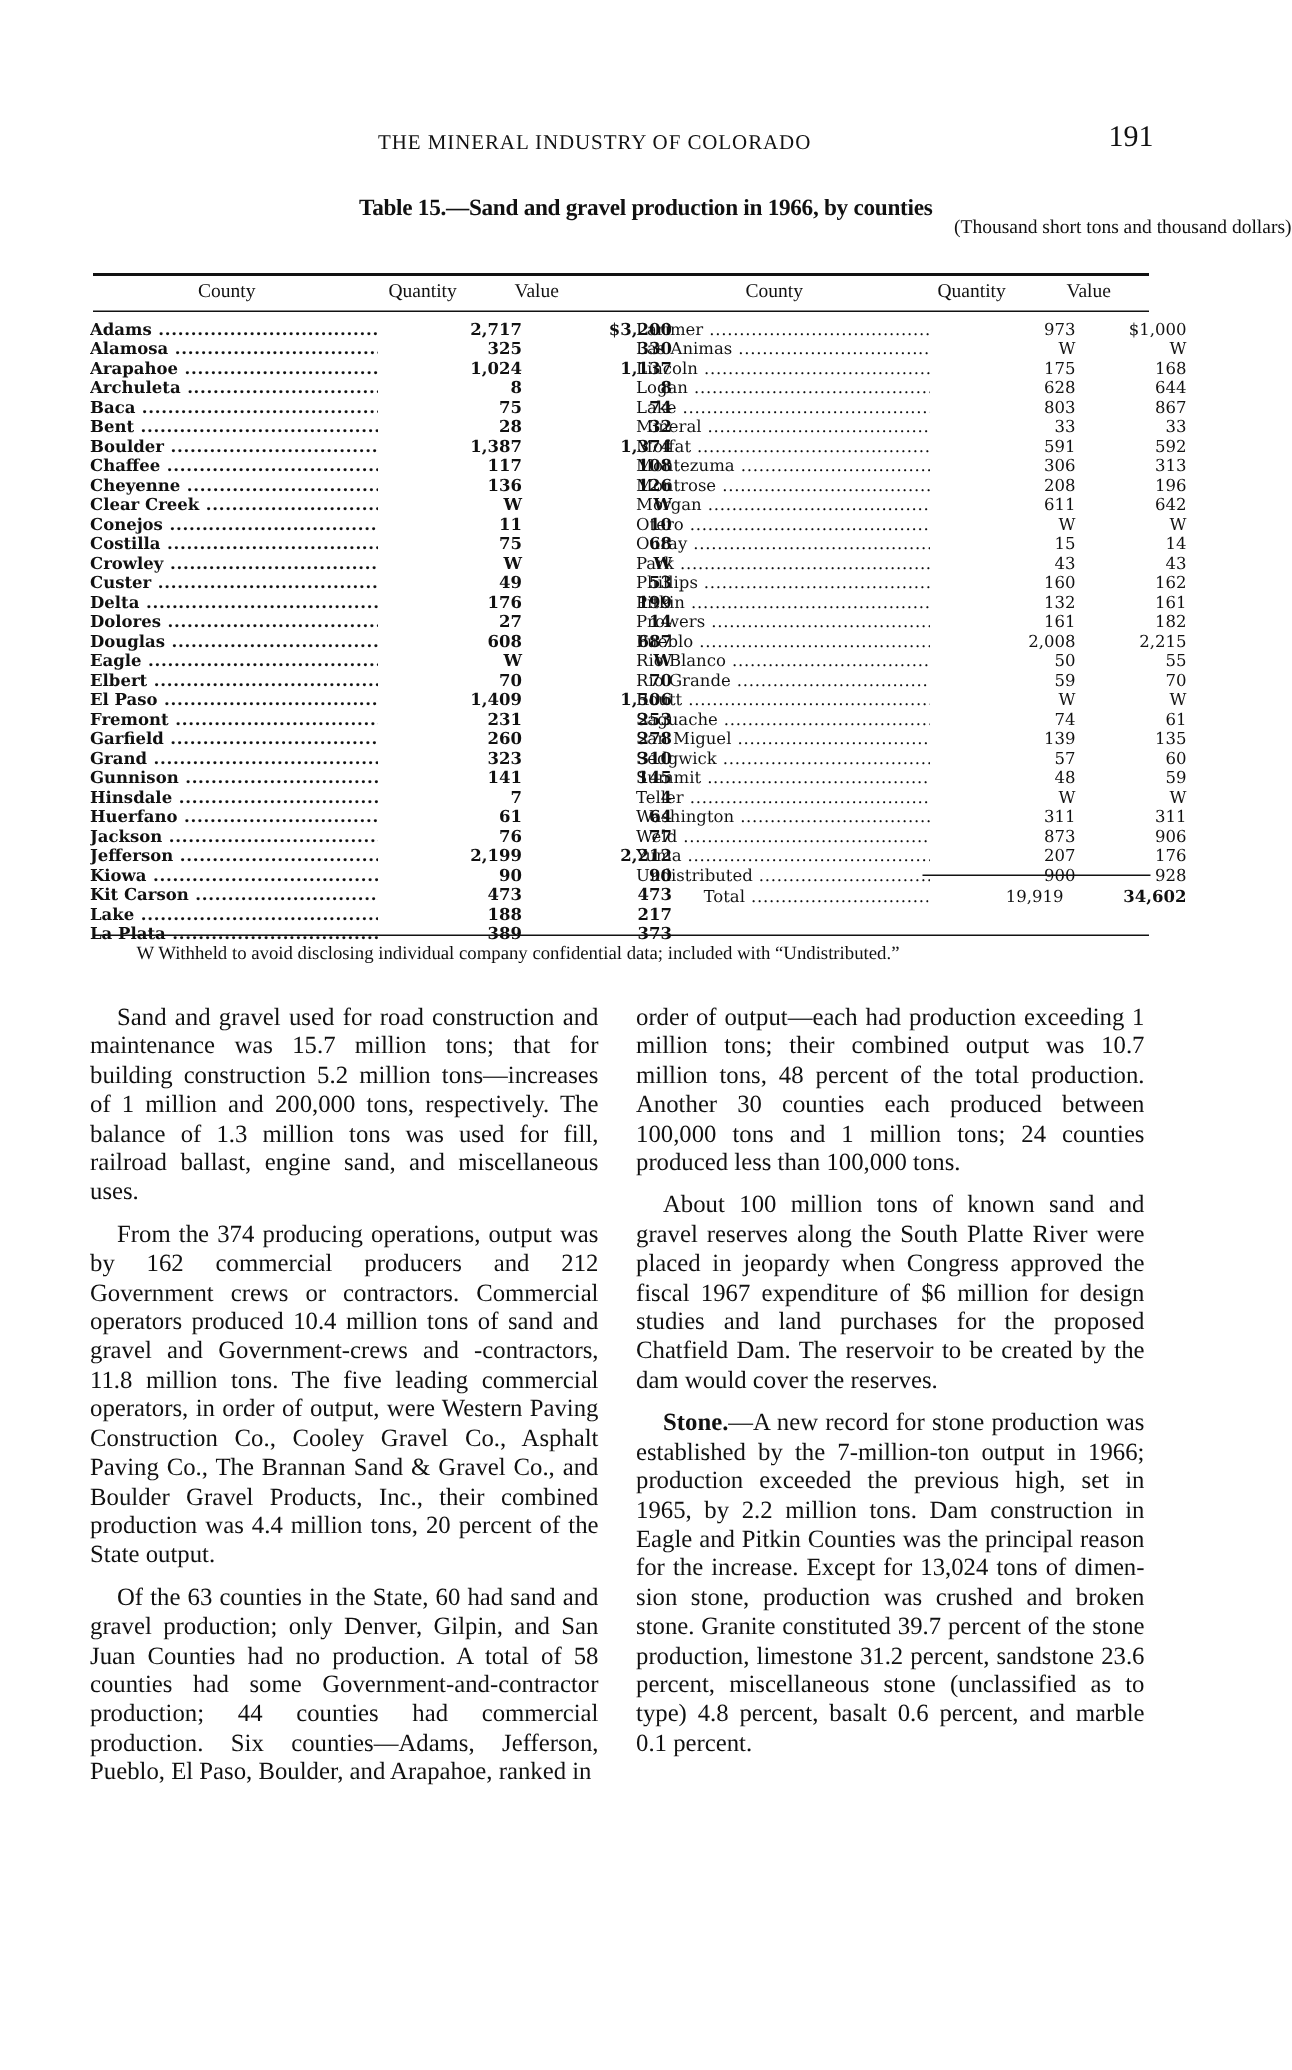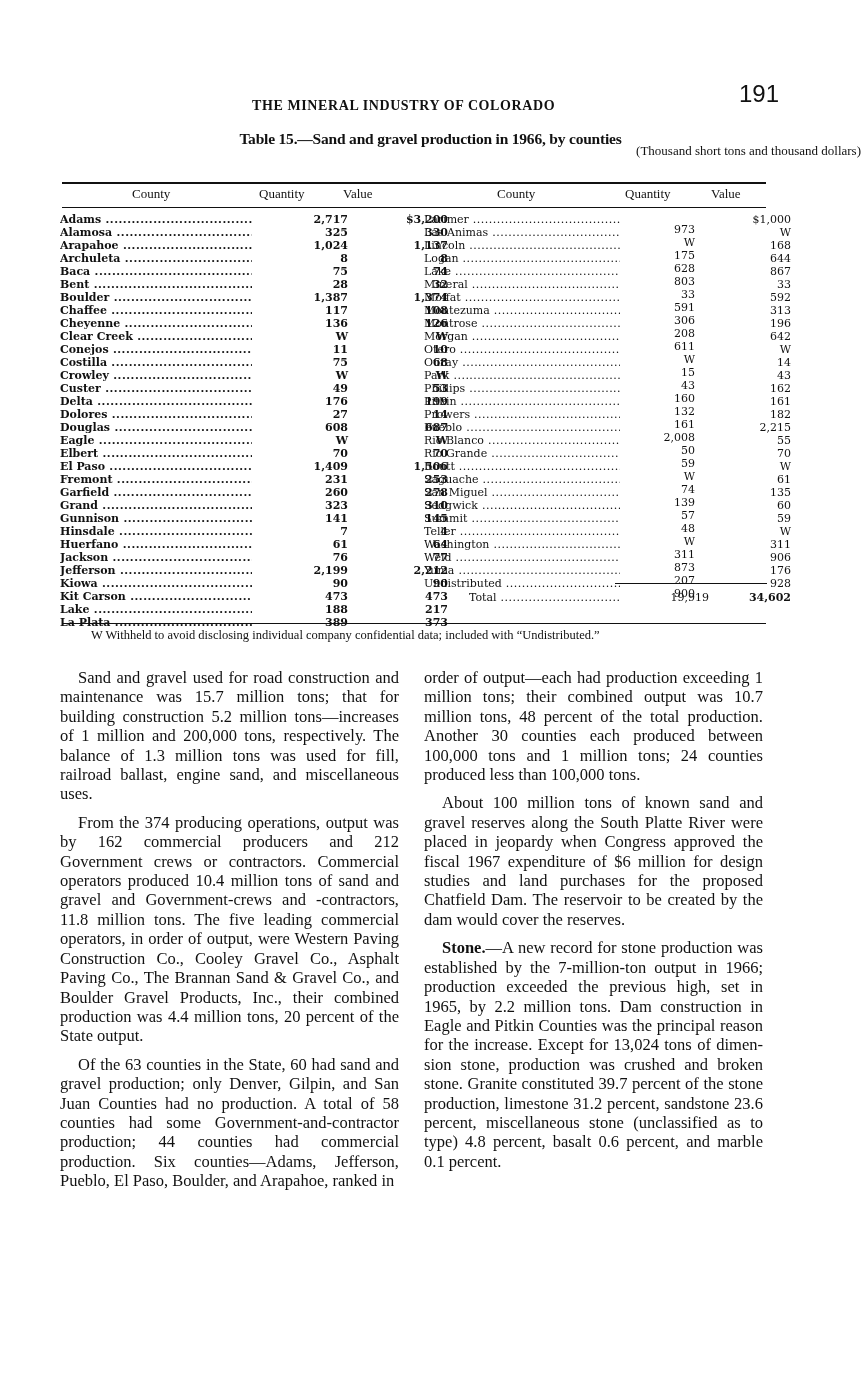--- a/index.html
+++ b/index.html
@@ -1,38 +1,38 @@
 <!DOCTYPE html>
 <html><head>
 <meta charset="utf-8">
 <style>
   html, body { margin: 0; padding: 0; background: #ffffff; }
   body { width: 861px; height: 1380px; position: relative; overflow: hidden; color: #111; font-family: "DejaVu Serif", "Liberation Serif", serif; }
   .running-head { position: absolute; top: 82px; left: 0; width: 861px; height: 24px; }
-  .running-title { position: absolute; left: 252px; top: 16px; font-family: "Liberation Serif", serif; font-size: 14px; letter-spacing: 0.6px; font-weight: bold; }
-  .page-number { position: absolute; left: 739px; top: -2px; font-family: Liberation Sans, sans-serif; font-size: 24px; }
+  .running-title { position: absolute; left: 252px; top: 6px; font-family: "Liberation Serif", serif; font-size: 14px; letter-spacing: 0.6px; }
+  .page-number { position: absolute; left: 739px; top: -2px; font-family: Liberation Serif, serif; font-size: 20px; }
   .table-title { position: absolute; top: 130px; left: 0; width: 861px; text-align: center; font-family: "Liberation Serif", serif; font-weight: bold; font-size: 15.5px; letter-spacing: -0.2px; }
   .table-subtitle { position: absolute; top: 143px; left: 0; width: 861px; text-align: right; font-family: "Liberation Serif", serif; font-size: 13px; }
   .rule { position: absolute; left: 62px; width: 704px; background: #111; }
   .rule-top { top: 182px; height: 2px; }
   .rule-head { top: 207px; height: 1px; }
   .rule-bottom { top: 623px; height: 1px; }
   .col-header { position: absolute; top: 186px; font-family: "Liberation Serif", serif; font-size: 13px; }
   .tbl { position: absolute; top: 213px; font-family: "DejaVu Serif", serif; font-size: 11px; line-height: 13px; }
   .tbl .row { position: relative; height: 13px; white-space: nowrap; }
   .tbl .name { position: absolute; left: 0; width: 192px; overflow: hidden; white-space: nowrap; }
   .tbl .name::after { content: " ..............................................................."; letter-spacing: 0.5px; }
   .tbl .qty { position: absolute; text-align: right; }
   .tbl .val { position: absolute; text-align: right; }
   .left-tbl { left: 60px; width: 330px; font-weight: bold; }
   .left-tbl .qty { left: 200px; width: 88px; }
   .left-tbl .val { left: 290px; width: 98px; }
   .right-tbl { left: 424px; width: 345px; }
   .right-tbl .name { width: 196px; }
-  .right-tbl .qty { left: 186px; width: 85px; margin-top: 10px; }
+  .right-tbl .qty { left: 208px; width: 85px; }
   .right-tbl .val { left: 285px; width: 82px; font-weight: normal; }
   .total-rule { position: absolute; left: 615px; width: 152px; top: 583px; height: 1px; background: #111; }
   .total-row { position: absolute; top: 591px; left: 424px; width: 345px; font-family: "DejaVu Serif", serif; font-size: 11px; height: 13px; }
   .total-row .name { position: absolute; left: 45px; width: 150px; overflow: hidden; white-space: nowrap; }
   .total-row .name::after { content: " .................................."; letter-spacing: 0.5px; }
   .total-row .qty { position: absolute; left: 200px; width: 85px; text-align: right; }
   .total-row .val { position: absolute; left: 285px; width: 82px; text-align: right; font-weight: bold; }
   .footnote { position: absolute; top: 628px; left: 75px; font-family: "Liberation Serif", serif; font-size: 12.5px; margin-left: 16px; }
   .body-col { position: absolute; top: 668px; width: 339px; font-family: "Liberation Serif", serif; font-size: 16.5px; line-height: 19.4px; text-align: justify; hyphens: manual; }
   .body-col p { margin: 0 0 9px 0; text-indent: 18px; }

